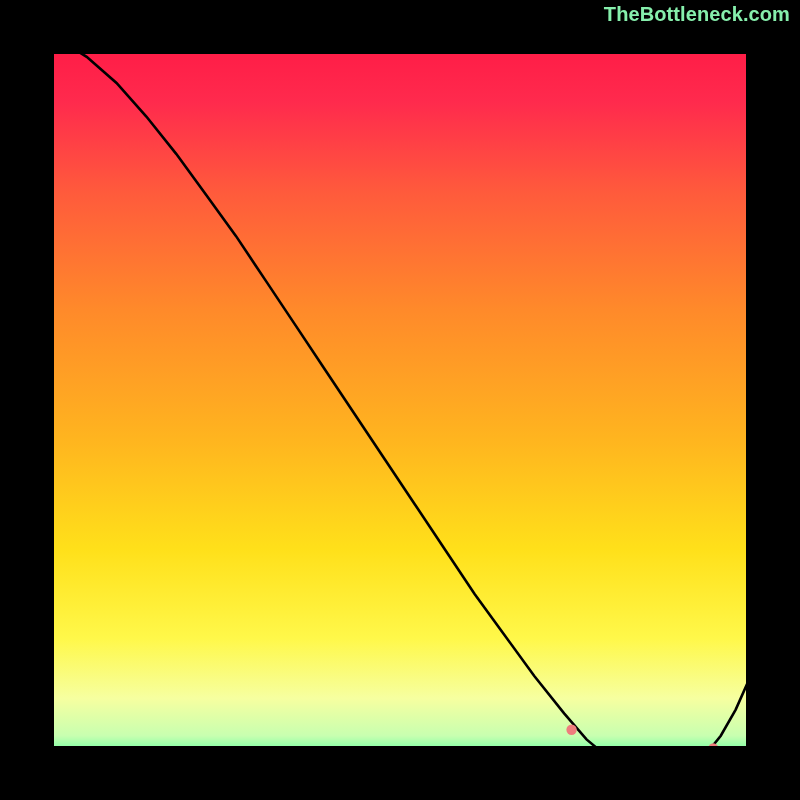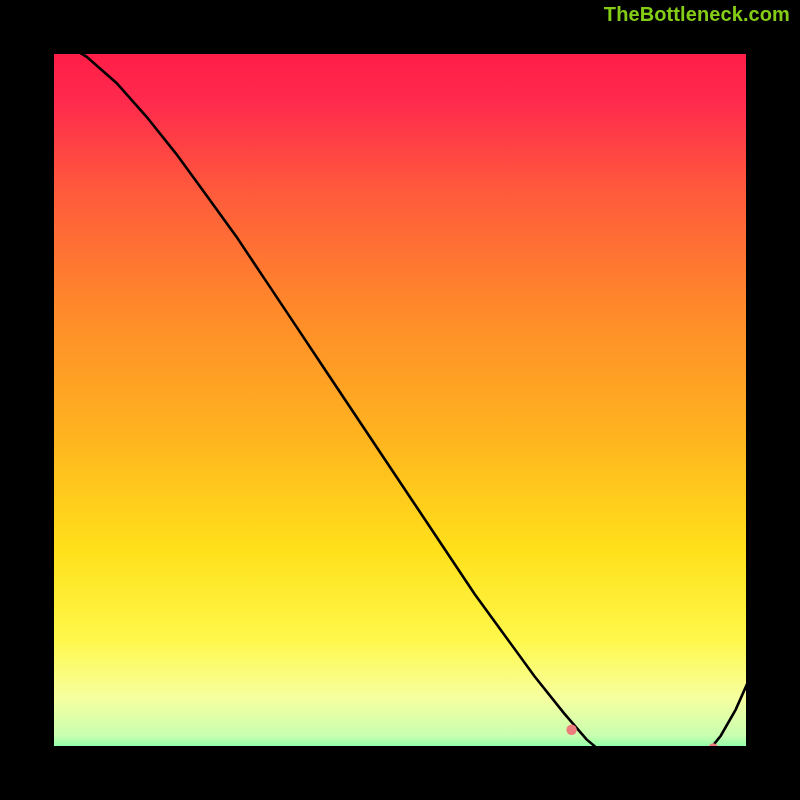--- a/index.html
+++ b/index.html
@@ -16,21 +16,21 @@
     height: 800px;
     background: #000;
   }
   .watermark {
     position: absolute;
     top: 3px;
     right: 10px;
     font-family: Arial, Helvetica, sans-serif;
     font-size: 20px;
     font-weight: bold;
-    color: #84cc16;
+    color: #86efac;
     z-index: 30;
     letter-spacing: 0.1px;
   }
   svg.plot {
     position: absolute;
     left: 0;
     top: 0;
   }
 </style>
 </head>

